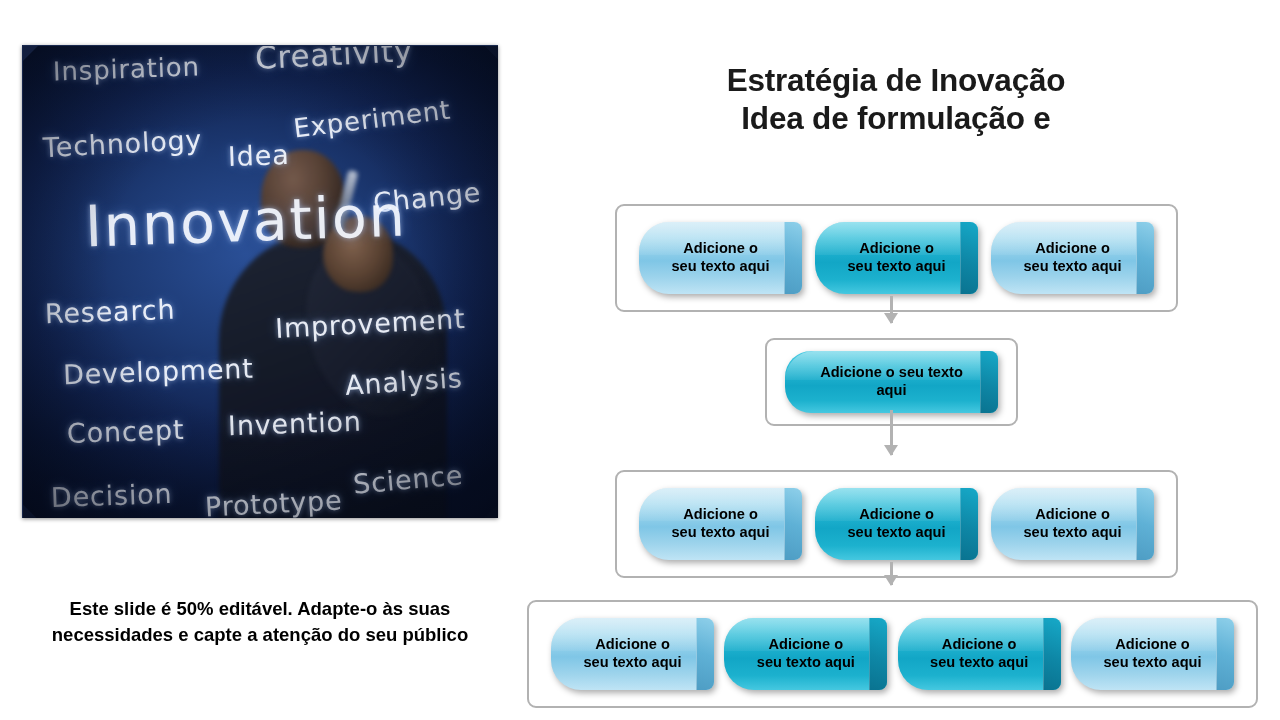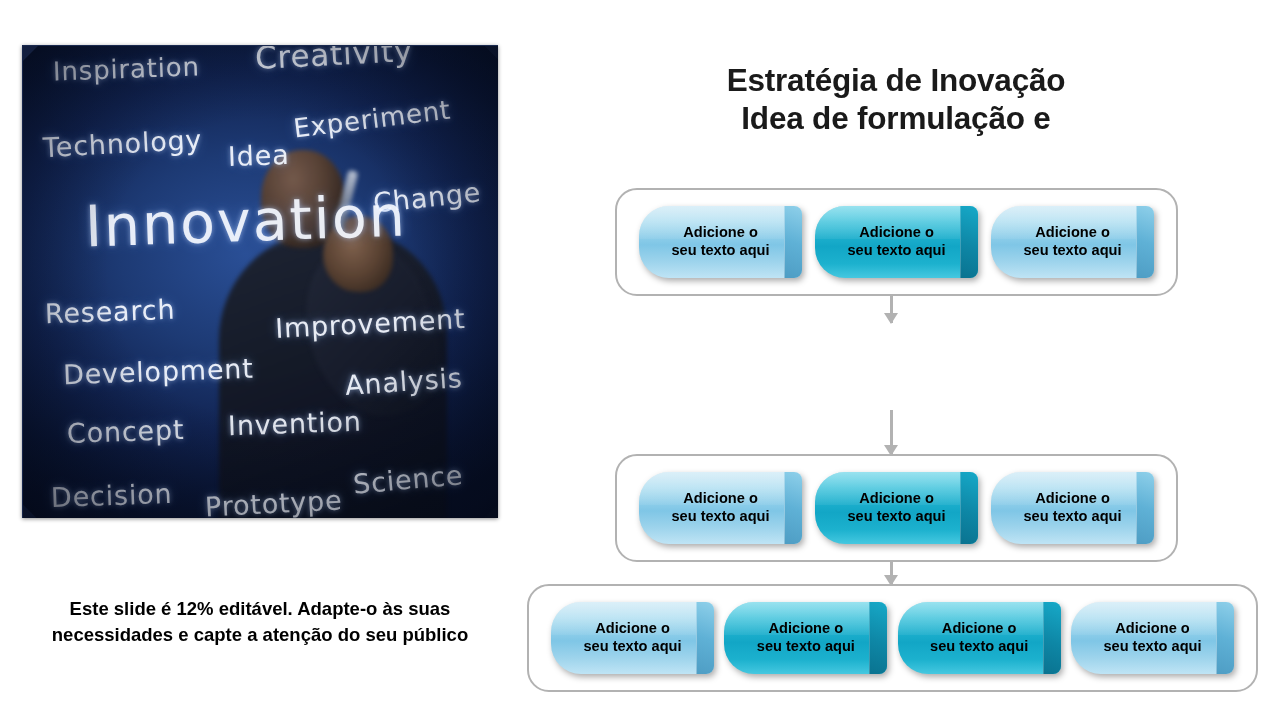--- a/index.html
+++ b/index.html
@@ -98,23 +98,23 @@
   .title {
     position: absolute; left: 596px; top: 38px; width: 600px;
     text-align: center;
     font-size: 31.5px; font-weight: bold; color: #1a1a1a;
     line-height: 1.2; letter-spacing: -.2px; margin-top: 24px;
   }
 
   .rowbox {
     position: absolute;
     border: 2px solid #b2b2b2;
-    border-radius: 22px;
+    border-radius: 9px;
     background: #fff;
-    display: flex; align-items: center;
+    display: flex; align-items: center; margin-top: 16px;
   }
   .r1 { left: 615px; top: 188px;  width: 563px; height: 108px; justify-content: space-between; padding: 0 22px; }
   .r2 { left: 765px; top: 322px;  width: 253px; height: 88px;  justify-content: center; }
   .r3 { left: 615px; top: 454px;  width: 563px; height: 108px; justify-content: space-between; padding: 0 22px; }
   .r4 { left: 527px; top: 584px;  width: 731px; height: 108px; justify-content: space-between; padding: 0 22px; }
 
   
   .blk {
     position: relative;
     display: flex; align-items: center; justify-content: center;
@@ -202,21 +202,21 @@
           <div class="word" style="left: 322px; top: 320px; font-size: 27px; transform: rotate(-4deg);">Analysis</div>
           <div class="word" style="left: 44px; top: 370px; font-size: 27px; transform: rotate(-2deg);">Concept</div>
           <div class="word" style="left: 205px; top: 362px; font-size: 27px; transform: rotate(-2deg);">Invention</div>
           <div class="word" style="left: 330px; top: 418px; font-size: 27px; transform: rotate(-5deg);">Science</div>
           <div class="word" style="left: 28px; top: 434px; font-size: 27px; transform: rotate(-2deg);">Decision</div>
           <div class="word" style="left: 182px; top: 442px; font-size: 27px; transform: rotate(-3deg);">Prototype</div>
         </div>
     </div>
   </div>
 
-  <div class="caption">Este slide é 12% editável. Adapte-o às suas necessidades e capte a atenção do seu público</div>
+  <div class="caption">Este slide é 50% editável. Adapte-o às suas necessidades e capte a atenção do seu público</div>
 
   <div class="title">
     <div>Estratégia de Inovação</div>
     <div>Idea de formulação e</div>
   </div>
 
   <div class="rowbox r1" id="row-1">
       <div class="blk light">
         <div class="lbl">
           <div>Adicione o</div>
@@ -229,20 +229,28 @@
           <div>seu texto aqui</div>
         </div>
       </div>
       <div class="blk light">
         <div class="lbl">
           <div>Adicione o</div>
           <div>seu texto aqui</div>
         </div>
       </div>
     </div>
+  <div class="rowbox r2" id="row-2">
+      <div class="blk dark">
+        <div class="lbl">
+          <div>Adicione o seu texto</div>
+          <div>aqui</div>
+        </div>
+      </div>
+    </div>
   <div class="rowbox r3" id="row-3">
       <div class="blk light">
         <div class="lbl">
           <div>Adicione o</div>
           <div>seu texto aqui</div>
         </div>
       </div>
       <div class="blk dark">
         <div class="lbl">
           <div>Adicione o</div>

